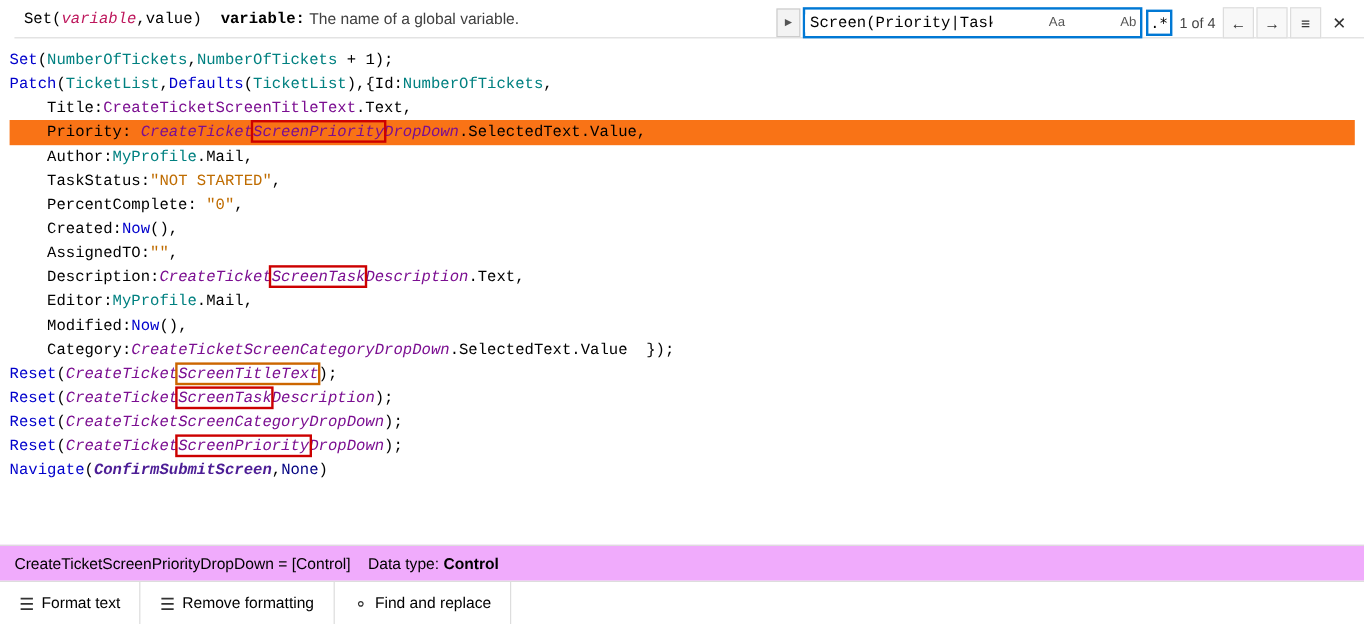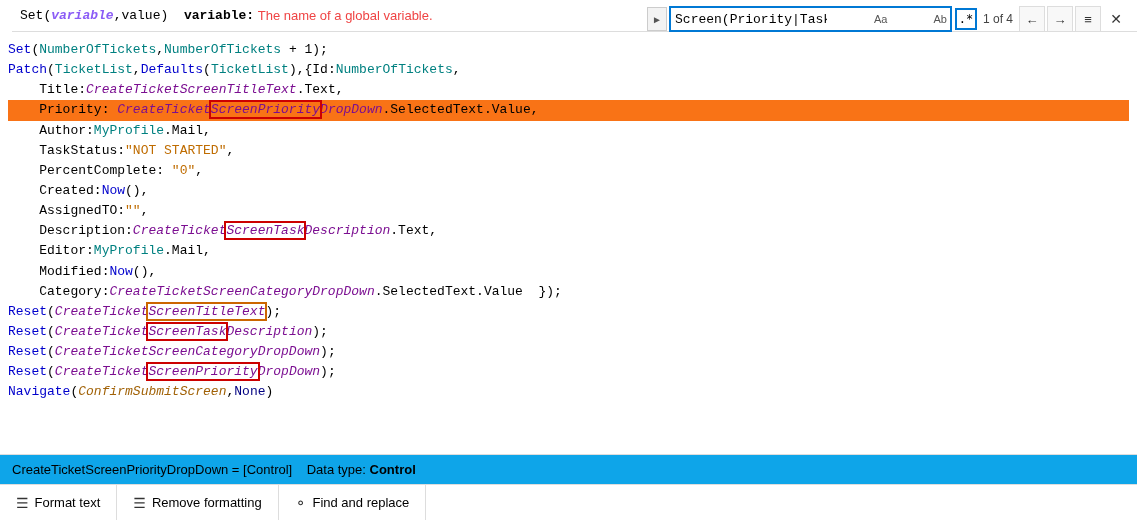--- a/index.html
+++ b/index.html
@@ -139,38 +139,38 @@
       background: #f97316;
       display: block;
     }
 
     
     .c-black { color: #000; }
     .c-blue { color: #0000cc; }
     .c-teal { color: #008080; }
     .c-purple { color: #7b0e91; }
     .c-orange { color: #bf6c00; }
-    .c-green { color: #a16207; }
+    .c-green { color: #4c1d95; font-weight: bold; }
     .c-darkblue { color: #000080; }
 
     
     .outline-red {
       outline: 2px solid #cc0000;
       outline-offset: 0px;
     }
     .outline-orange {
       outline: 2px solid #cc6600;
       outline-offset: 0px;
     }
 
     
     .status-bar {
       border-top: 1px solid #ddd;
       padding: 4px 12px;
-      background: #0ea5e9;
+      background: #f0abfc;
       font-family: 'Segoe UI', Arial, sans-serif;
       font-size: 13px;
       color: #000;
       min-height: 30px;
       display: flex;
       align-items: center;
     }
 
     
     .footer-bar {
@@ -205,26 +205,26 @@
       overflow: hidden;
     }
   </style>
 </head>
 <body>
 
 <div style="position:relative;">
 
   <div class="header-bar">
     <span class="c-black">Set(</span>
-      <span style="font-style:italic;font-weight:bold;color:#8b5cf6;">variable</span>
+      <span style="font-style:italic;font-weight:normal;color:#be185d;">variable</span>
       <span class="c-black">, </span>
       <span class="c-black">value</span>
       <span class="c-black">)&nbsp;&nbsp;</span>
     <span style="font-weight:bold;color:#000;">variable:</span>
-    <span style="font-family:'Segoe UI',Arial,sans-serif;color:#ef4444;">&nbsp;The name of a global variable.</span>
+    <span style="font-family:'Segoe UI',Arial,sans-serif;color:#404040;">&nbsp;The name of a global variable.</span>
   </div>
 
   <div class="search-area">
     <button class="search-expand-btn">►</button>
     <div class="search-input-box">
       <input class="search-input" type="text" value="Screen(Priority|Task)" style="">
       <button class="search-aa-btn">Aa</button>
       <button class="search-aa-btn">Ab</button>
     </div>
     <div class="search-regex-btn">.*</div>
@@ -237,21 +237,21 @@
 </div>
 
 <div class="main-content">
 
   <div class="code-area">
 
     <span class="code-line"><span class="c-blue">Set</span><span class="c-black">(</span><span class="c-teal">NumberOfTickets</span><span class="c-black">,</span><span class="c-teal">NumberOfTickets</span><span class="c-black"> + 1);</span></span>
 
     <span class="code-line"><span class="c-blue">Patch</span><span class="c-black">(</span><span class="c-teal">TicketList</span><span class="c-black">,</span><span class="c-blue">Defaults</span><span class="c-black">(</span><span class="c-teal">TicketList</span><span class="c-black">),{Id:</span><span class="c-teal">NumberOfTickets</span><span class="c-black">,</span></span>
 
-    <span class="code-line">    <span class="c-black">Title:</span><span class="c-purple" style="font-style:italic;">CreateTicketScreenTitleText</span><span class="c-black">.Text,</span></span>
+    <span class="code-line">    <span class="c-black">Title:</span><span class="c-purple" style="">CreateTicketScreenTitleText</span><span class="c-black">.Text,</span></span>
 
     <span class="code-line highlight-line">    <span class="c-black">Priority: </span><span class="c-purple" style="font-style:italic;">CreateTicket</span><span class="outline-red" style="display:inline;"><span class="c-purple" style="font-style:italic;">ScreenPriority</span></span><span class="c-purple" style="font-style:italic;">DropDown</span><span class="c-black">.SelectedText.Value,</span></span>
 
     <span class="code-line">    <span class="c-black">Author:</span><span class="c-teal">MyProfile</span><span class="c-black">.Mail,</span></span>
 
     <span class="code-line">    <span class="c-black">TaskStatus:</span><span class="c-orange">"NOT STARTED"</span><span class="c-black">,</span></span>
 
     <span class="code-line">    <span class="c-black">PercentComplete: </span><span class="c-orange">"0"</span><span class="c-black">,</span></span>
 
     <span class="code-line">    <span class="c-black">Created:</span><span class="c-blue">Now</span><span class="c-black">(),</span></span>

